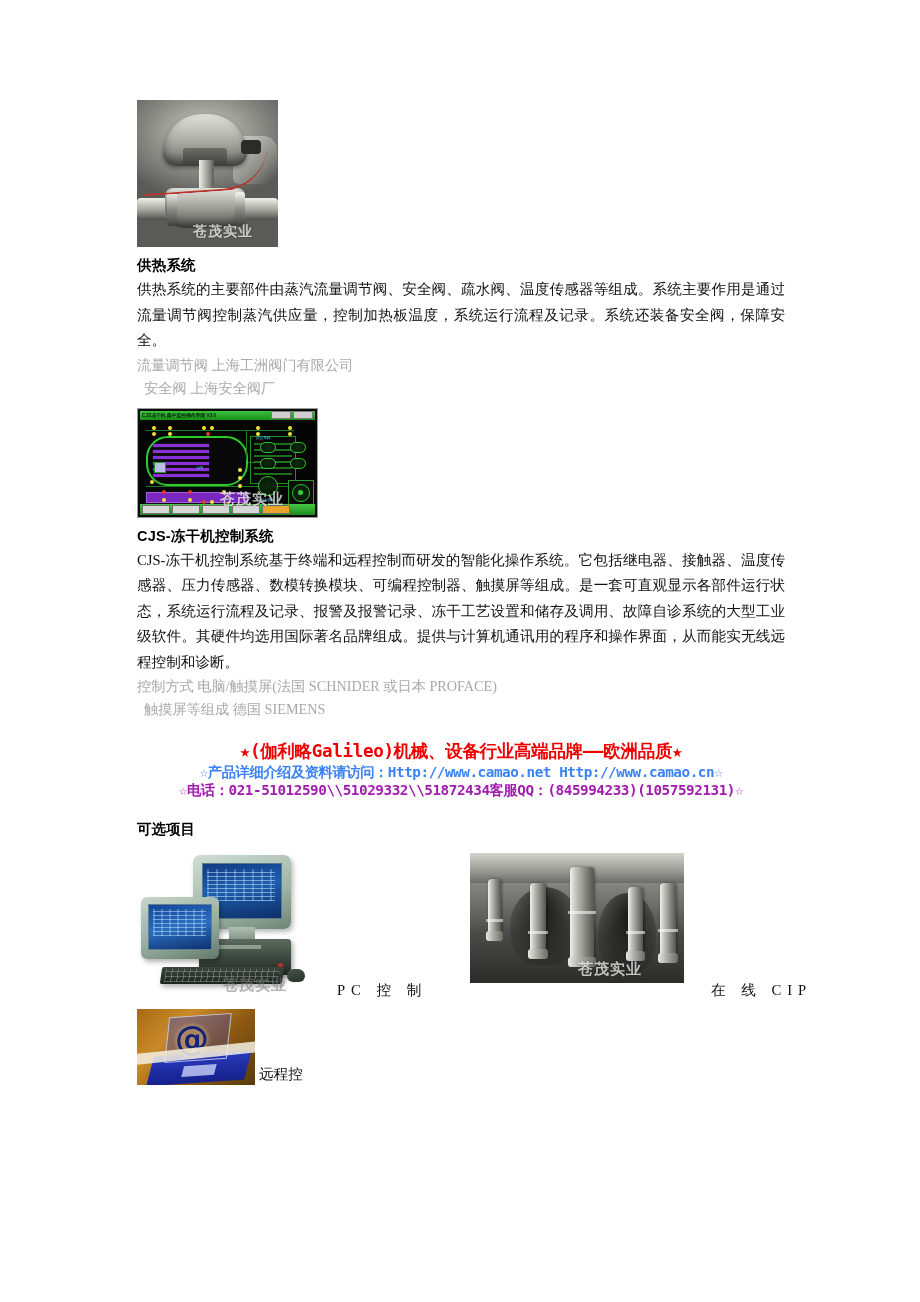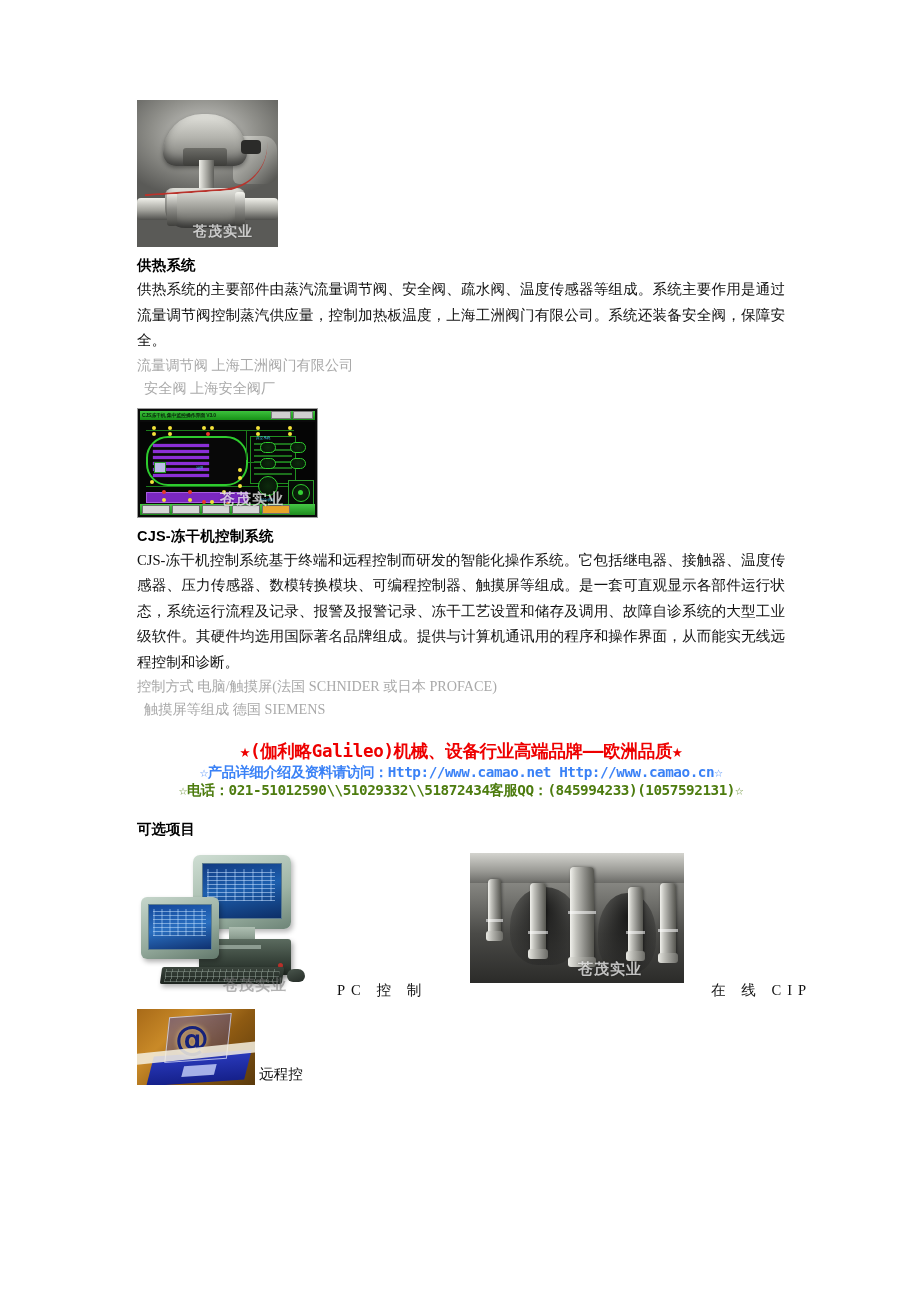--- a/index.html
+++ b/index.html
@@ -385,21 +385,21 @@
           <div class="body"></div>
           <div class="flangeL"></div>
           <div class="flangeR"></div>
           <div class="red-tube"></div>
           <span class="watermark" style="left:56px; bottom:6px; font-size:14px;">苍茂实业</span>
         </div>
       </div>
 
       <h2 class="heading">供热系统</h2>
 
-      <p class="para">供热系统的主要部件由蒸汽流量调节阀、安全阀、疏水阀、温度传感器等组成。系统主要作用是通过流量调节阀控制蒸汽供应量，控制加热板温度，上海工洲阀门有限公司。系统还装备安全阀，保障安全。</p>
+      <p class="para">供热系统的主要部件由蒸汽流量调节阀、安全阀、疏水阀、温度传感器等组成。系统主要作用是通过流量调节阀控制蒸汽供应量，控制加热板温度，系统运行流程及记录。系统还装备安全阀，保障安全。</p>
 
       <p class="supplier">流量调节阀  上海工洲阀门有限公司</p>
       <p class="supplier indent">安全阀  上海安全阀厂</p>
     </div>
 
     <div style="margin-top:8px;">
 
       <div class="img-block" style="margin-bottom:6px;">
         <div class="hmi">
 
@@ -495,21 +495,21 @@
 
       <p class="para">CJS-冻干机控制系统基于终端和远程控制而研发的智能化操作系统。它包括继电器、接触器、温度传感器、压力传感器、数模转换模块、可编程控制器、触摸屏等组成。是一套可直观显示各部件运行状态，系统运行流程及记录、报警及报警记录、冻干工艺设置和储存及调用、故障自诊系统的大型工业级软件。其硬件均选用国际著名品牌组成。提供与计算机通讯用的程序和操作界面，从而能实无线远程控制和诊断。</p>
 
       <p class="supplier">控制方式  电脑/触摸屏(法国 SCHNIDER 或日本 PROFACE)</p>
       <p class="supplier indent">触摸屏等组成  德国 SIEMENS</p>
     </div>
 
     <div class="banner">
       <p class="banner-line banner-l1" style="color:#ee0000;">★(伽利略Galileo)机械、设备行业高端品牌——欧洲品质★</p>
       <p class="banner-line banner-l2" style="color:#3b82f6;">☆产品详细介绍及资料请访问：Http://www.camao.net Http://www.camao.cn☆</p>
-      <p class="banner-line banner-l3" style="color:#4d7c0f;">☆电话：021-51012590\\51029332\\51872434客服QQ：(845994233)(1057592131)☆</p>
+      <p class="banner-line banner-l3" style="color:#a21caf;">☆电话：021-51012590\\51029332\\51872434客服QQ：(845994233)(1057592131)☆</p>
     </div>
 
     <div style="margin-top:21px;">
       <h2 class="optional-head">可选项目</h2>
 
       <div class="opt-row" style="margin-top:14px;">
 
         <div class="img-block" style="position:absolute; left:0px; top:0px;">
           <div class="pc-photo">
             <div class="mon-big">

